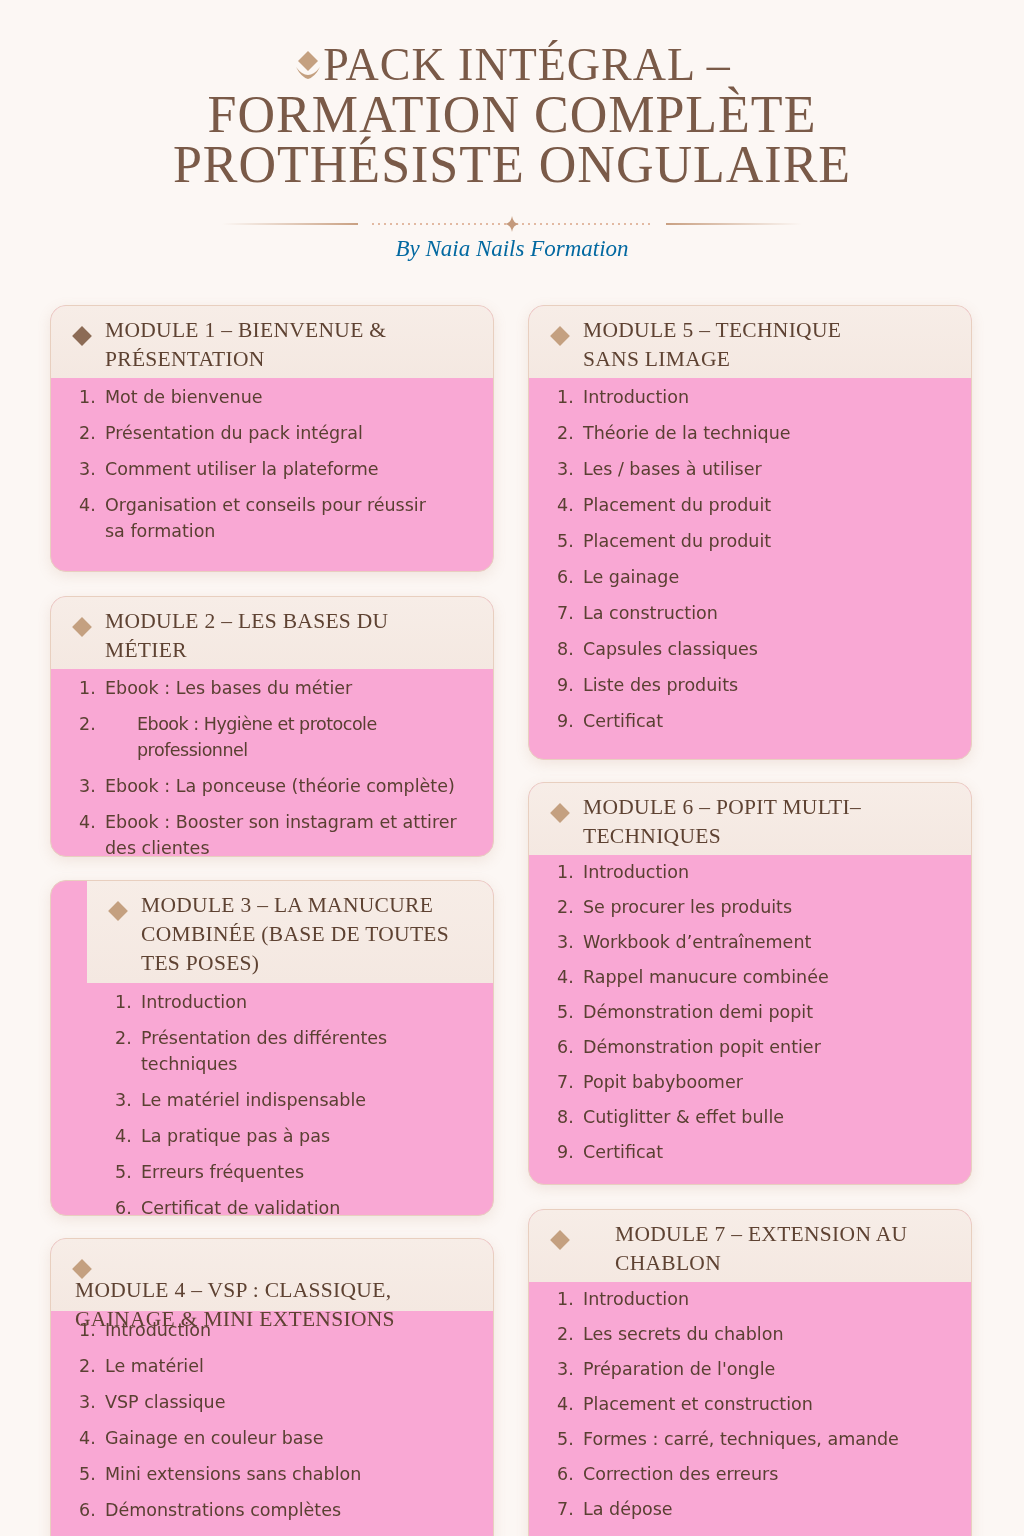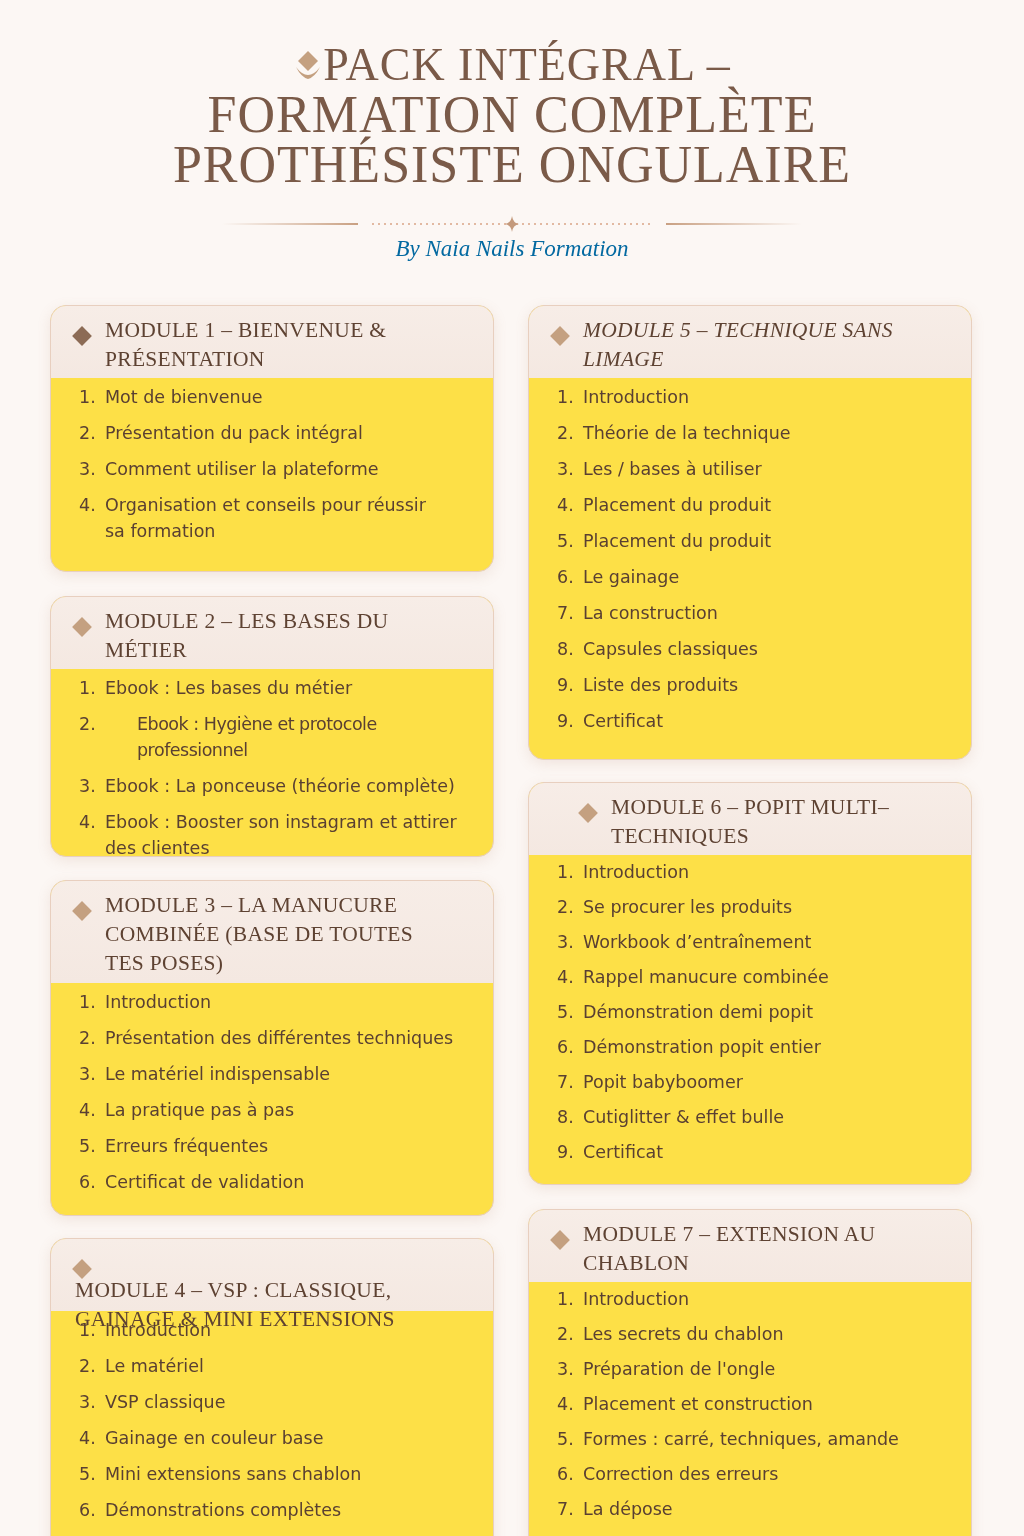--- a/index.html
+++ b/index.html
@@ -89,21 +89,21 @@
       width: 1024px;
       text-align: center;
       font-family: "Liberation Serif", "DejaVu Serif", serif;
       font-style: italic;
       font-size: 23px;
       color: #0369a1;
     }
     .card {
       position: absolute;
       width: 444px;
-      background: #fde047;
+      background: #f9a8d4;
       border: 1.5px solid #e8cfbf;
       border-radius: 16px;
       box-shadow: 0 4px 14px rgba(170,120,95,0.14);
       overflow: hidden;
       box-sizing: border-box;
     }
     .card-head {
       background: linear-gradient(180deg, #f7ede7, #f4e8e1);
       padding: 10px 20px 6px 24px;
       display: flex;
@@ -215,21 +215,21 @@
         <span class="num">3.</span>
         <span class="txt">Ebook : La ponceuse (théorie complète)</span>
       </div>
     <div class="item">
         <span class="num">4.</span>
         <span class="txt" style="max-width:360px;">Ebook : Booster son instagram et attirer des clientes</span>
       </div>
   </div>
 </div>
 
-<div class="card" style="left:50px; top:880px; height:336px;">
+<div class="card" style="left:50px; top:880px; height:336px;padding-left:36px;">
   <div class="card-head" style="height:86px;">
     <span class="diamond"></span>
     <span class="card-title" style="max-width:340px;">MODULE 3 – LA MANUCURE COMBINÉE (BASE DE TOUTES TES POSES)</span>
   </div>
   <div class="card-body">
     <div class="item">
         <span class="num">1.</span>
         <span class="txt">Introduction</span>
       </div>
     <div class="item">
@@ -284,21 +284,21 @@
     <div class="item">
         <span class="num">6.</span>
         <span class="txt">Démonstrations complètes</span>
       </div>
   </div>
 </div>
 
 <div class="card" style="left:528px; top:305px; height:455px;">
   <div class="card-head" style="height:56px;">
     <span class="diamond"></span>
-    <span class="card-title" style="max-width:320px;font-style:italic;">MODULE 5 – TECHNIQUE SANS LIMAGE</span>
+    <span class="card-title" style="max-width:320px;">MODULE 5 – TECHNIQUE SANS LIMAGE</span>
   </div>
   <div class="card-body">
     <div class="item">
         <span class="num">1.</span>
         <span class="txt">Introduction</span>
       </div>
     <div class="item">
         <span class="num">2.</span>
         <span class="txt">Théorie de la technique</span>
       </div>
@@ -331,21 +331,21 @@
         <span class="txt">Liste des produits</span>
       </div>
     <div class="item">
         <span class="num">9.</span>
         <span class="txt">Certificat</span>
       </div>
   </div>
 </div>
 
 <div class="card" style="left:528px; top:782px; height:403px;">
-  <div class="card-head" style="height:56px;justify-content:flex-end;">
+  <div class="card-head" style="height:56px;">
     <span class="diamond"></span>
     <span class="card-title" style="max-width:340px;">MODULE 6 – POPIT MULTI–TECHNIQUES</span>
   </div>
   <div class="card-body" style="padding-top:4px;">
     <div class="item" style="margin-bottom:9px;">
         <span class="num">1.</span>
         <span class="txt">Introduction</span>
       </div>
     <div class="item" style="margin-bottom:9px;">
         <span class="num">2.</span>
@@ -376,21 +376,21 @@
         <span class="txt">Cutiglitter &amp; effet bulle</span>
       </div>
     <div class="item" style="margin-bottom:9px;">
         <span class="num">9.</span>
         <span class="txt">Certificat</span>
       </div>
   </div>
 </div>
 
 <div class="card" style="left:528px; top:1209px; height:360px;">
-  <div class="card-head" style="height:56px;">
+  <div class="card-head" style="height:56px;gap:32px;">
     <span class="diamond"></span>
     <span class="card-title" style="max-width:340px;">MODULE 7 – EXTENSION AU CHABLON</span>
   </div>
   <div class="card-body" style="padding-top:4px;">
     <div class="item" style="margin-bottom:9px;">
         <span class="num">1.</span>
         <span class="txt">Introduction</span>
       </div>
     <div class="item" style="margin-bottom:9px;">
         <span class="num">2.</span>

